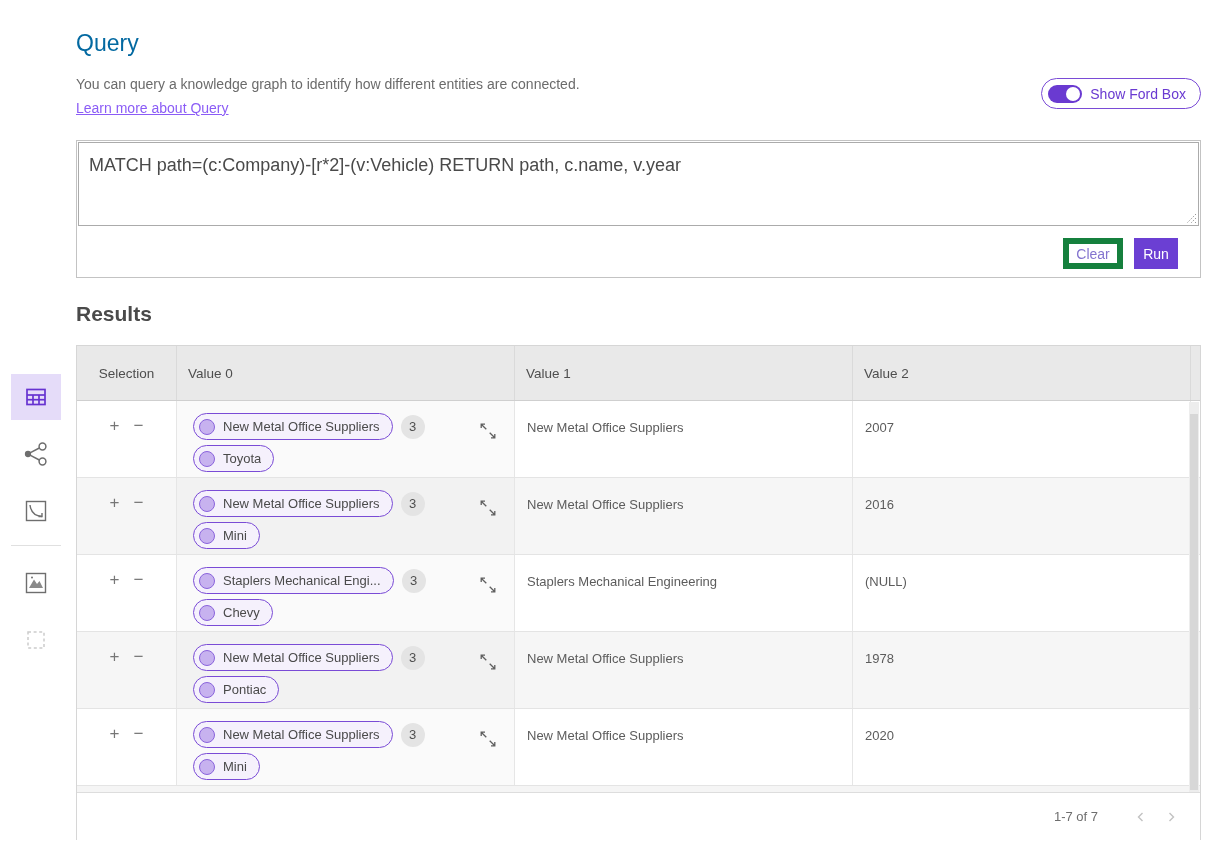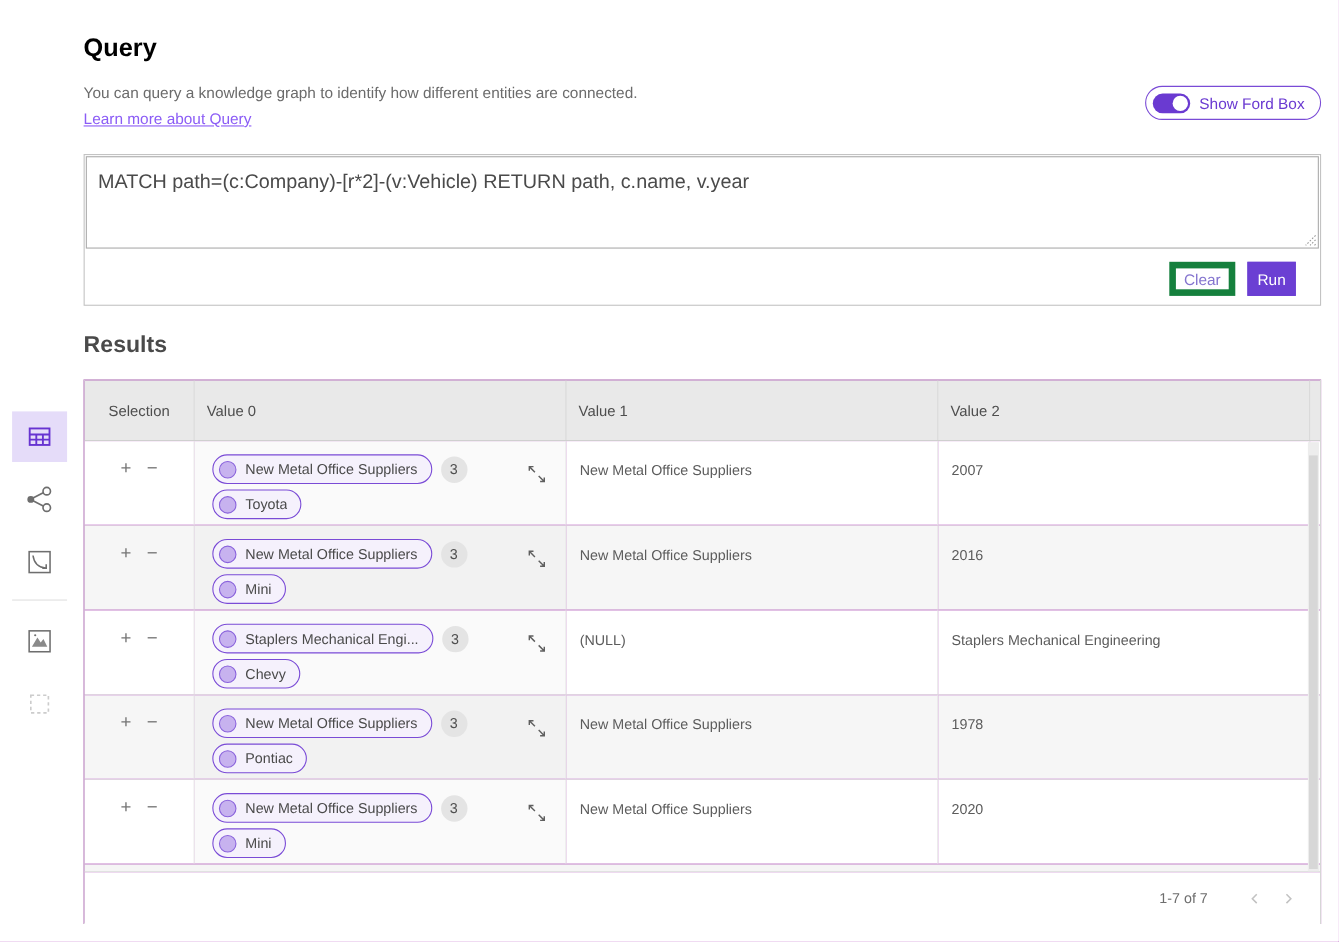--- a/index.html
+++ b/index.html
@@ -2,21 +2,21 @@
 <html><head>
 <meta charset="utf-8">
 <style>
   * { margin:0; padding:0; box-sizing:border-box; }
   html,body { background:#fff; }
   body {
     width:1217px; height:856px; position:relative; overflow:hidden;
     font-family:"Liberation Sans", sans-serif; color:#4c4c4c;
   }
   
-  .page-title { position:absolute; left:76px; top:30px; font-size:23px; font-weight:700; color:#000000;text-align:center; }
+  .page-title { position:absolute; left:76px; top:30px; font-size:23px; font-weight:400; color:#0369a1;text-align:center; }
   .page-desc  { position:absolute; left:76px; top:76px; font-size:14px; color:#6b6b6b; }
   .learn-link { position:absolute; left:76px; top:100px; font-size:14px; font-weight:400;
                 color:#8b5cf6; text-decoration:underline; cursor:pointer; }
   .toggle-pill { position:absolute; right:16px; top:78px; height:31px; padding:0 14px 0 6px;
                  border:1px solid #7a4bd6; border-radius:16px; display:flex; align-items:center;
                  gap:8px; background:#fff; cursor:pointer; }
   .switch { width:34px; height:18px; border-radius:9px; background:#6a3ad1; position:relative; }
   .switch .knob { position:absolute; right:2px; top:2px; width:14px; height:14px; border-radius:50%; background:#fff; }
   .toggle-label { font-size:14px; color:#6a3ad1; }
 
@@ -247,22 +247,22 @@
           <span class="pill-label">Chevy</span>
         </span>
       </div>
       <span class="expand">
         <svg width="20" height="20" viewBox="0 0 20 20" fill="none" stroke="#5f5f5f" stroke-width="1.3">
           <path d="M8.3,8.3 L3.2,3.2 M3.2,7 L3.2,3.2 L7,3.2"></path>
             <path d="M11.7,11.7 L16.8,16.8 M16.8,13 L16.8,16.8 L13,16.8"></path>
         </svg>
       </span>
     </div>
+    <div class="cell v1">Staplers Mechanical Engineering</div>
     <div class="cell v2">(NULL)</div>
-    <div class="cell v1">Staplers Mechanical Engineering</div>
     <div class="cell"></div>
   </div>
 
   <div class="trow even">
     <div class="cell sel">
       <span class="selop">+</span>
       <span class="selop">−</span>
     </div>
     <div class="cell v0">
       <div class="pillrow">

